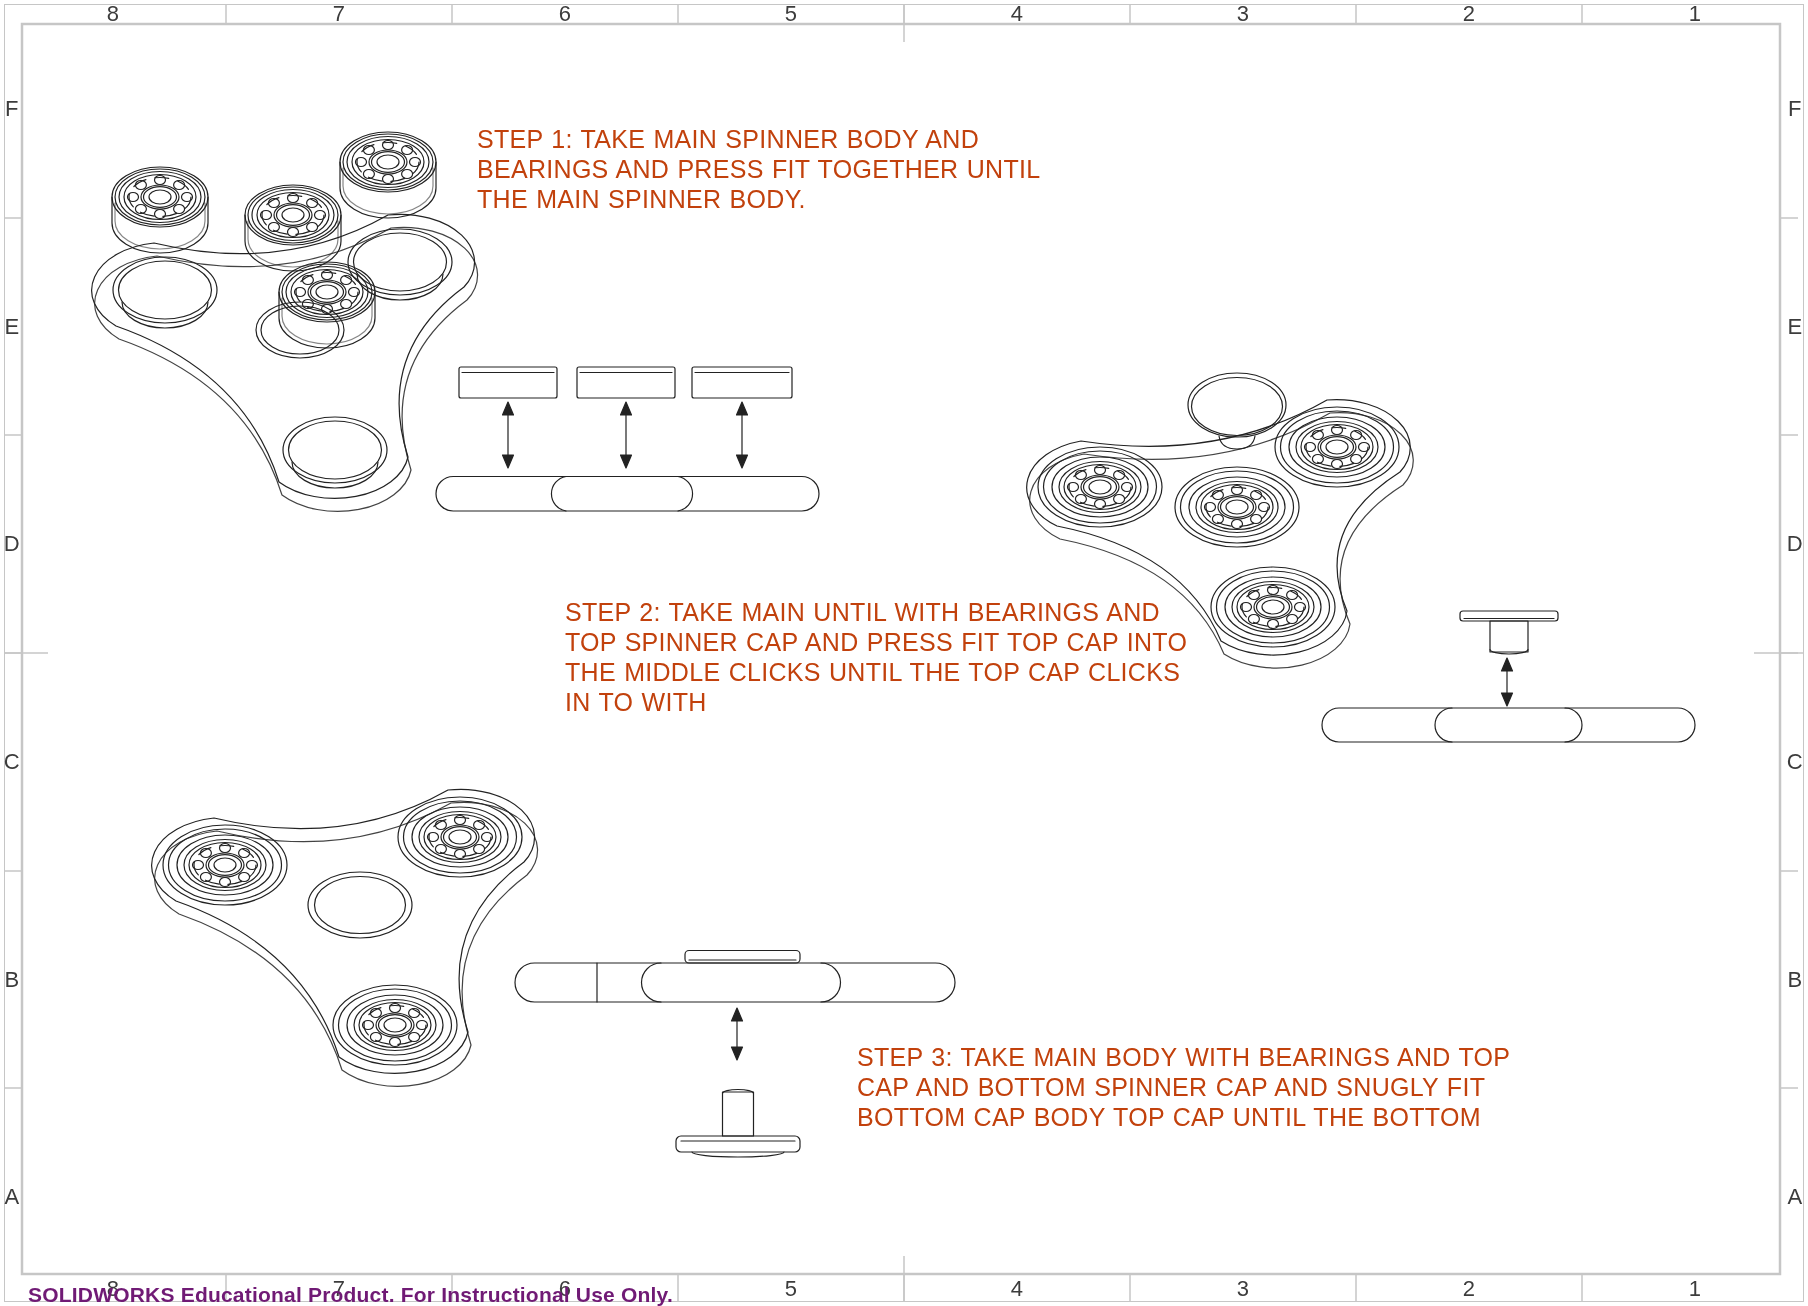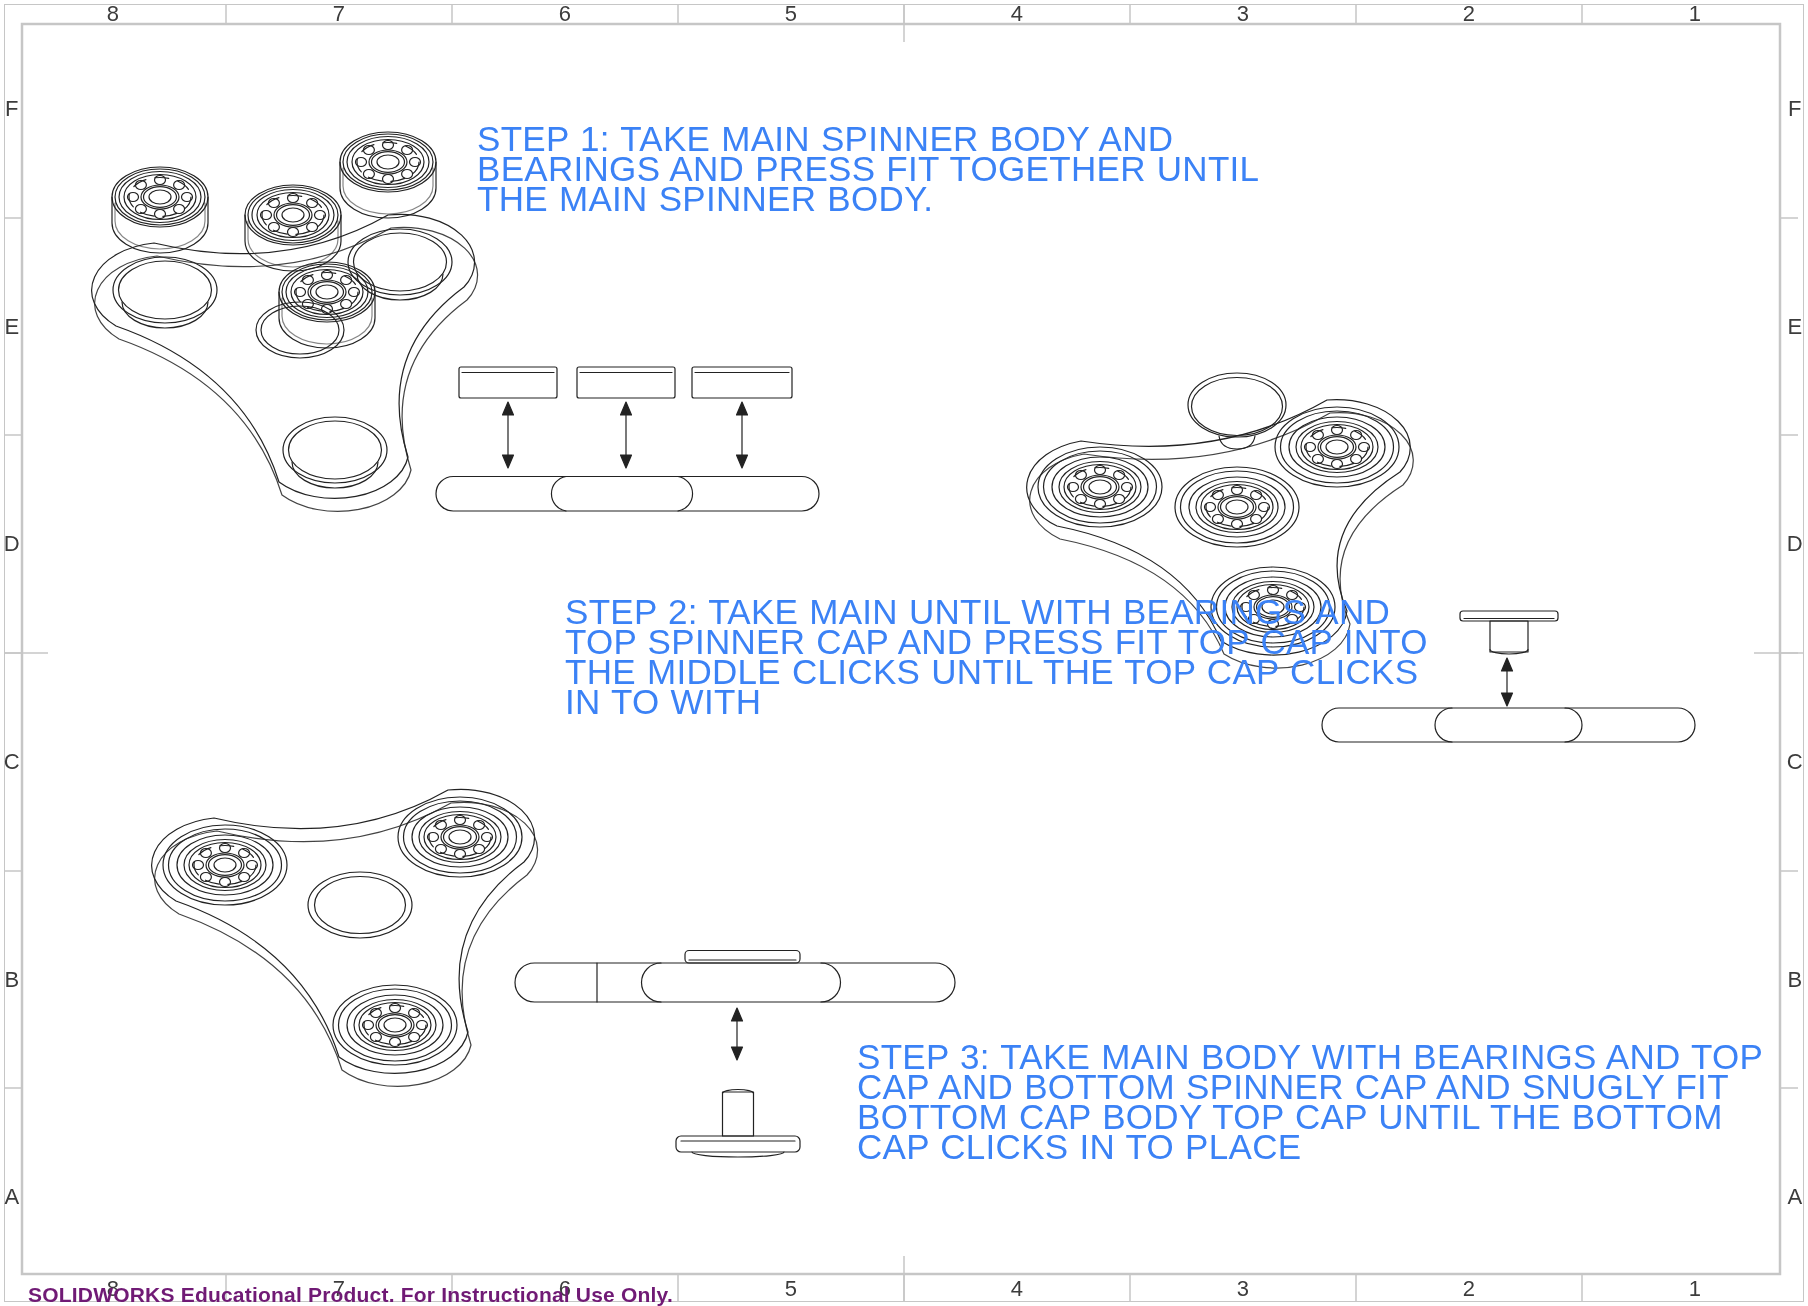--- a/index.html
+++ b/index.html
@@ -8,21 +8,21 @@
     font-family:"Liberation Sans","DejaVu Sans",sans-serif;overflow:hidden;
   }
   .layer{position:absolute;left:0;top:0;}
   .zone{
     position:absolute;color:#3c3c3c;font-size:22px;font-weight:400;
     text-align:center;line-height:26px;letter-spacing:0.5px;
   }
   .zone.col{width:40px;height:26px;}
   .zone.row{width:20px;height:26px;}
   .step-text{
-    position:absolute;color:#3b82f6;font-size:35px;line-height:30px;
+    position:absolute;color:#c2410c;font-size:25px;line-height:30px;
     letter-spacing:0.3px;word-spacing:1px;white-space:nowrap;
   }
   .footer{
     position:absolute;left:28px;top:1283px;font-size:21px;font-weight:700;
     color:#701a75;letter-spacing:0.2px;white-space:nowrap;text-align:center;
   }
 </style>
 </head>
 <body>
 
@@ -242,18 +242,17 @@
     <div>STEP 2: TAKE MAIN UNTIL WITH BEARINGS AND</div>
     <div>TOP SPINNER CAP AND PRESS FIT TOP CAP INTO</div>
     <div>THE MIDDLE CLICKS UNTIL THE TOP CAP CLICKS</div>
     <div>IN TO WITH</div>
   </div>
 
   <div class="step-text" style="left:857px;top:1042px">
     <div>STEP 3: TAKE MAIN BODY WITH BEARINGS AND TOP</div>
     <div>CAP AND BOTTOM SPINNER CAP AND SNUGLY FIT</div>
     <div>BOTTOM CAP BODY TOP CAP UNTIL THE BOTTOM</div>
-    <div>CAP CLICKS IN TO PLACE</div>
   </div>
 
   <div class="footer">SOLIDWORKS Educational Product. For Instructional Use Only.</div>
 
 </div>
 
 </body></html>

